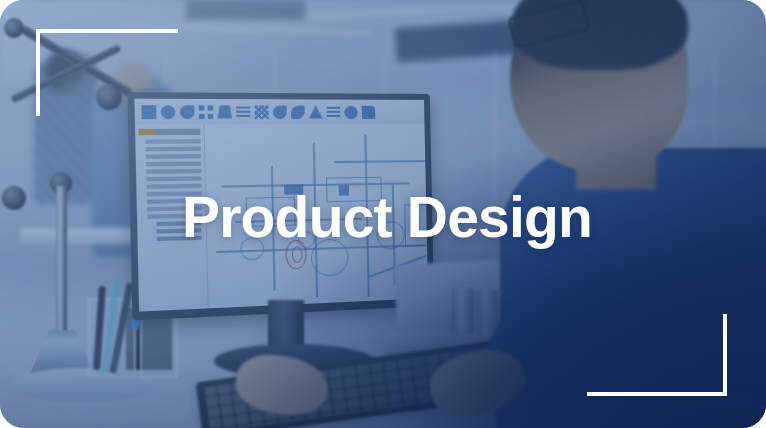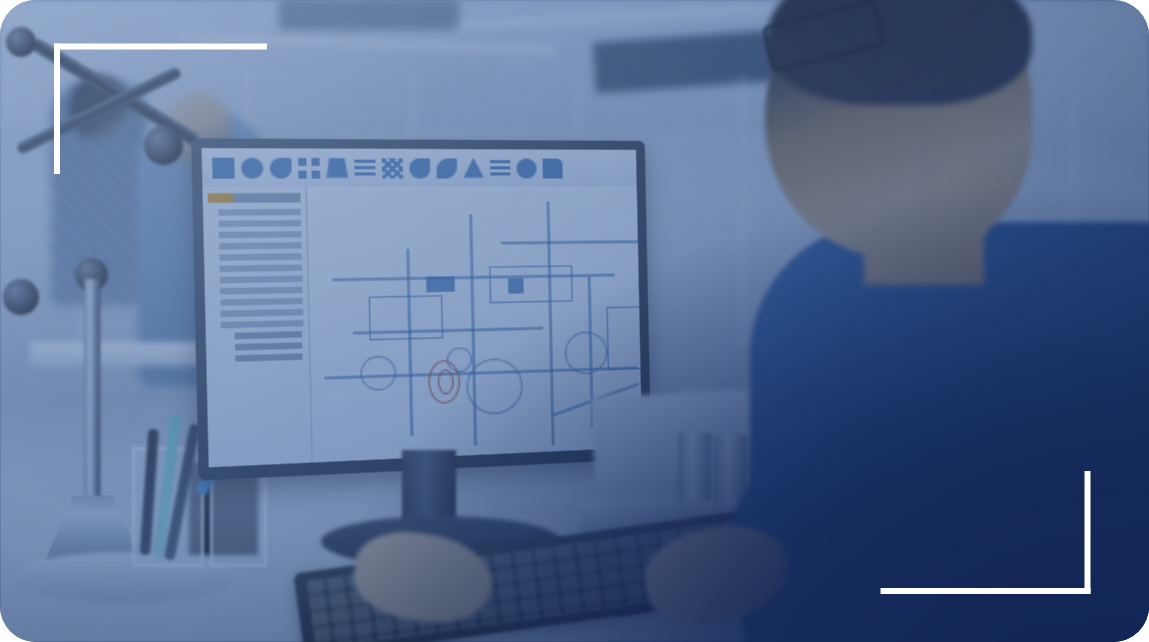--- a/index.html
+++ b/index.html
@@ -613,14 +613,15 @@
 
   <div class="bracket bracket-tl">
     <span class="h"></span>
     <span class="v"></span>
   </div>
   <div class="bracket bracket-br">
     <span class="h"></span>
     <span class="v"></span>
   </div>
 
+  <h1 class="headline">Product Design</h1>
 
 </div>
 
 </body></html>

